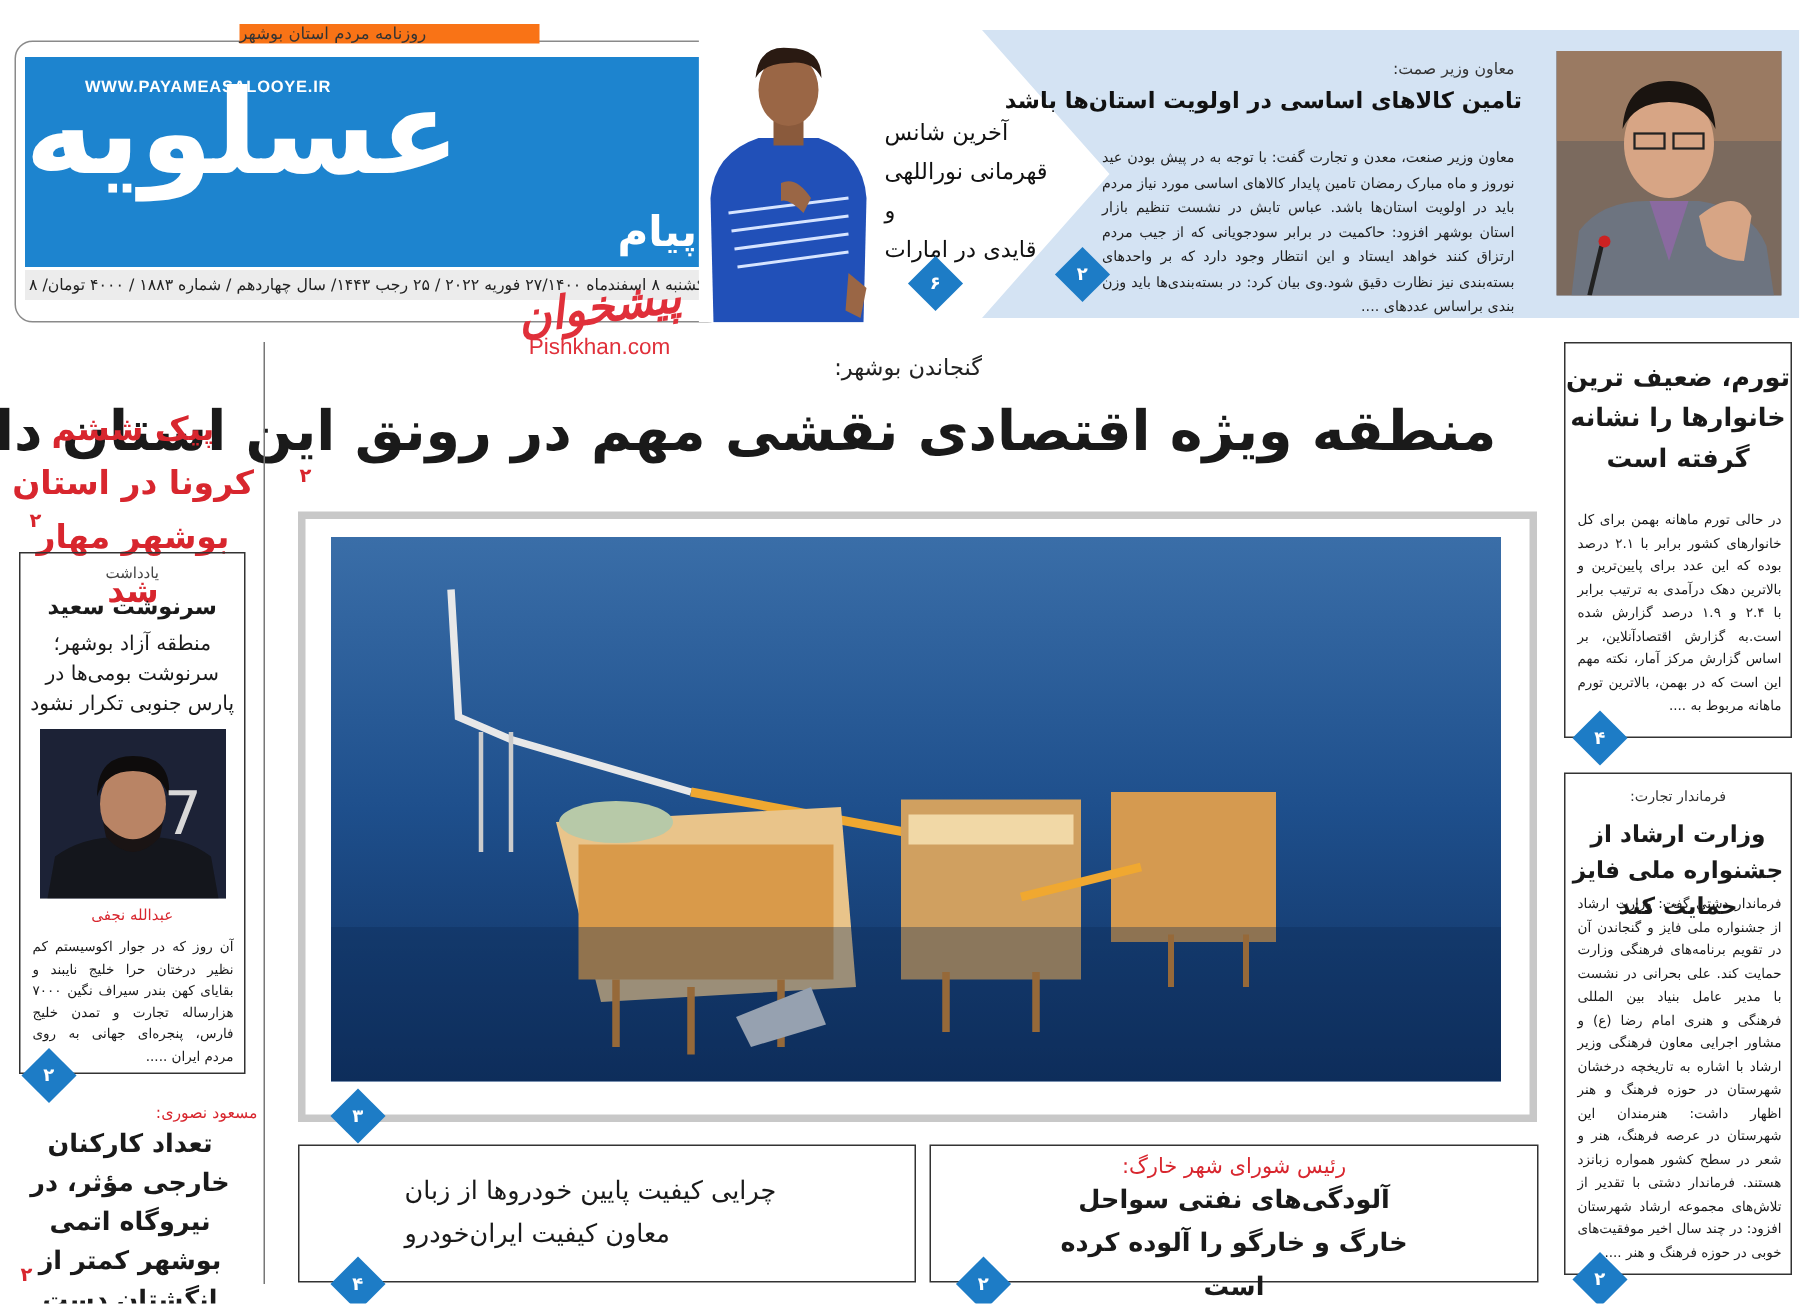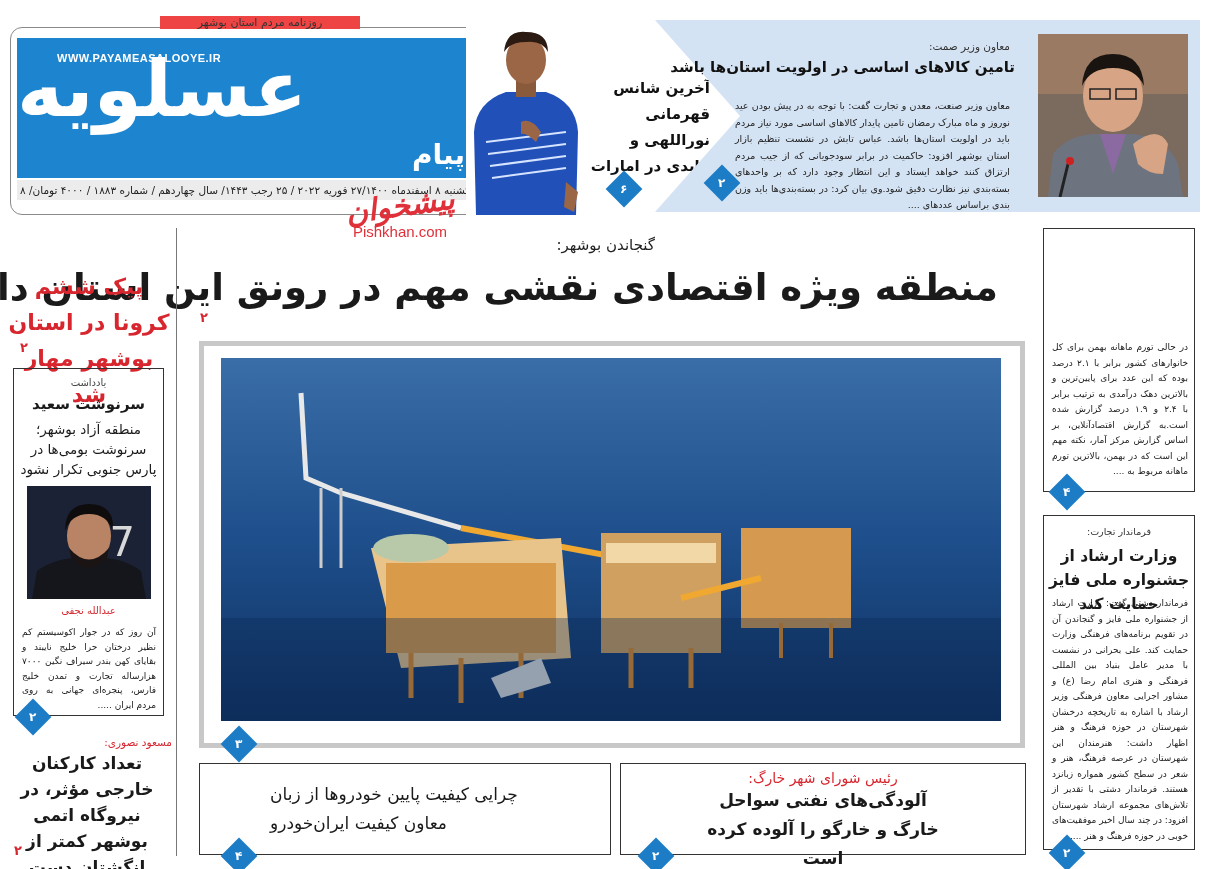--- a/index.html
+++ b/index.html
@@ -7,30 +7,30 @@
   body { position: relative; font-family: "DejaVu Sans", sans-serif; color: #1a1a1a; direction: rtl; }
   .abs { position: absolute; }
 
   
   .badge { position: absolute; width: 26px; height: 26px; background: #1d7cc6; transform: rotate(45deg); display: flex; align-items: center; justify-content: center; }
   .badge span { transform: rotate(-45deg); color: #fff; font-size: 12px; font-weight: bold; }
   .red-num { position: absolute; color: #d8262e; font-size: 13px; font-weight: bold; }
 
   
   #masthead-frame { left: 10px; top: 27px; width: 474px; height: 188px; border: 1px solid #8a8a8a; border-radius: 12px; }
-  #tagline { left: 160px; top: 16px; width: 200px; text-align: center; font-size: 11px; color: #333; background: #ef4444; }
+  #tagline { left: 160px; top: 16px; width: 200px; text-align: left; font-size: 11px; color: #333; background: #f97316; }
   #logo-box { left: 17px; top: 38px; width: 463px; height: 140px; background: #1d84cf; overflow: hidden; padding-left: 40px; }
   #logo-url { left: 40px; top: 14px; color: #fff; font-size: 11px; font-weight: bold; direction: ltr; letter-spacing: 0.5px; font-family: "Liberation Sans", sans-serif; }
   #logo-main { left: 0; top: 12px; width: 463px; text-align: left; color: #ffffff; font-size: 78px; font-weight: bold; line-height: 1; letter-spacing: -4px; font-family: "DejaVu Sans", sans-serif; }
   #logo-sub { left: 395px; top: 100px; color: #fff; font-size: 28px; font-weight: bold; }
   #dateline { left: 17px; top: 180px; width: 463px; height: 20px; background: #ececec; font-size: 10.5px; color: #222; text-align: right; padding-right: 6px; line-height: 20px; white-space: nowrap; overflow: hidden; }
 
   
   #player-photo { left: 466px; top: 22px; width: 120px; height: 193px; overflow: hidden; }
-  #sport-headline { left: 590px; top: 75px; width: 120px; font-size: 15px; font-weight: bold; line-height: 26px; text-align: right; color: #111; }
+  #sport-headline { left: 590px; top: 75px; width: 120px; font-size: 15px; font-weight: normal; line-height: 26px; text-align: left; color: #111; }
 
   
   #top-panel { left: 655px; top: 20px; width: 545px; height: 192px; background: #d4e3f3; clip-path: polygon(0 0,100% 0,100% 100%,0 100%,85px 50%); }
   #top-kicker { right: 190px; top: 20px; font-size: 10.5px; color: #333; }
   #top-headline { right: 185px; top: 38px; font-size: 15px; font-weight: bold; color: #111; white-space: nowrap; }
   #top-body { right: 190px; top: 78px; width: 275px; font-size: 9.5px; line-height: 16.5px; color: #222; text-align: justify; }
   #top-photo { right: 12px; top: 14px; width: 150px; height: 163px; overflow: hidden; background: #6b5e58; }
 
   
   #watermark { left: 340px; top: 188px; width: 120px; text-align: center; }
@@ -201,20 +201,21 @@
 </div>
 <div class="badge" style="left:20px;top:704px;">
     <span>۲</span>
   </div>
 
 <div class="abs" id="atomic-kicker">مسعود نصوری:</div>
 <div class="abs" id="atomic-headline">تعداد کارکنان خارجی مؤثر، در نیروگاه اتمی بوشهر کمتر از انگشتان دست است</div>
 <div class="red-num" style="left:14px;top:843px;">۲</div>
 
 <div class="abs" id="inflation-box">
+  <div class="abs" id="inflation-title">تورم، ضعیف ترین خانوارها را نشانه گرفته است</div>
   <div class="abs" id="inflation-body">در حالی تورم ماهانه بهمن برای کل خانوارهای کشور برابر با ۲.۱ درصد بوده که این عدد برای پایین‌ترین و بالاترین دهک درآمدی به ترتیب برابر با ۲.۴ و ۱.۹ درصد گزارش شده است.به گزارش اقتصادآنلاین، بر اساس گزارش مرکز آمار، نکته مهم این است که در بهمن، بالاترین تورم ماهانه مربوط به ....</div>
 </div>
 <div class="badge" style="left:1054px;top:479px;">
     <span>۴</span>
   </div>
 
 <div class="abs" id="ershad-box">
   <div class="abs" id="ershad-kicker">فرماندار تجارت:</div>
   <div class="abs" id="ershad-title">وزارت ارشاد از جشنواره ملی فایز حمایت کند</div>
   <div class="abs" id="ershad-body">فرماندار دشتی گفت: وزارت ارشاد از جشنواره ملی فایز و گنجاندن آن در تقویم برنامه‌های فرهنگی وزارت حمایت کند. علی بحرانی در نشست با مدیر عامل بنیاد بین المللی فرهنگی و هنری امام رضا (ع) و مشاور اجرایی معاون فرهنگی وزیر ارشاد با اشاره به تاریخچه درخشان شهرستان در حوزه فرهنگ و هنر اظهار داشت: هنرمندان این شهرستان در عرصه فرهنگ، هنر و شعر در سطح کشور همواره زبانزد هستند. فرماندار دشتی با تقدیر از تلاش‌های مجموعه ارشاد شهرستان افزود: در چند سال اخیر موفقیت‌های خوبی در حوزه فرهنگ و هنر ....</div>

